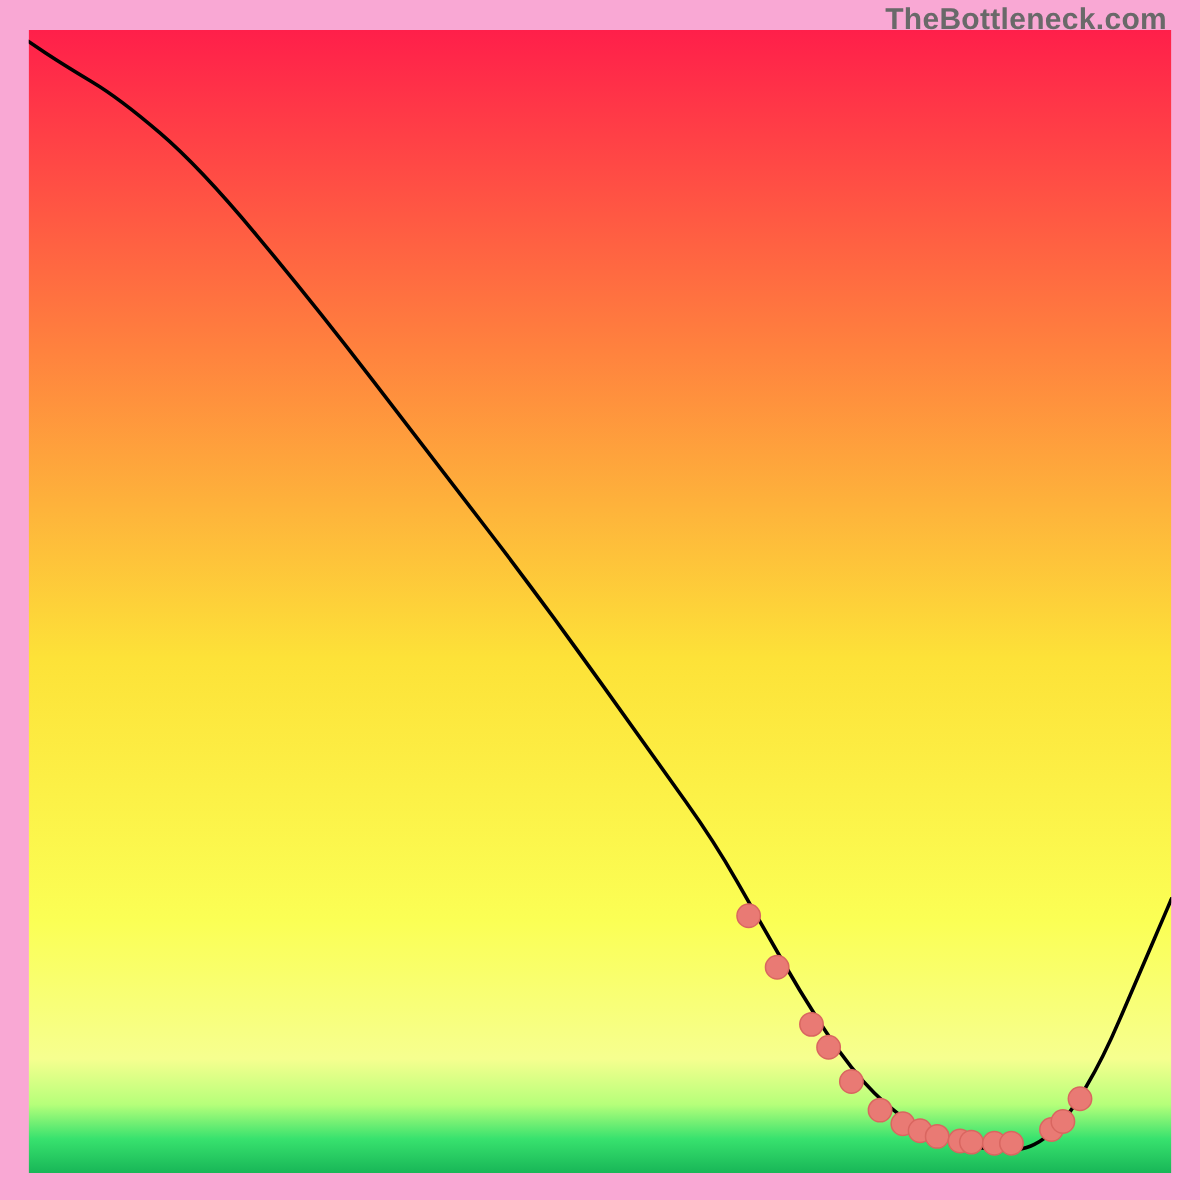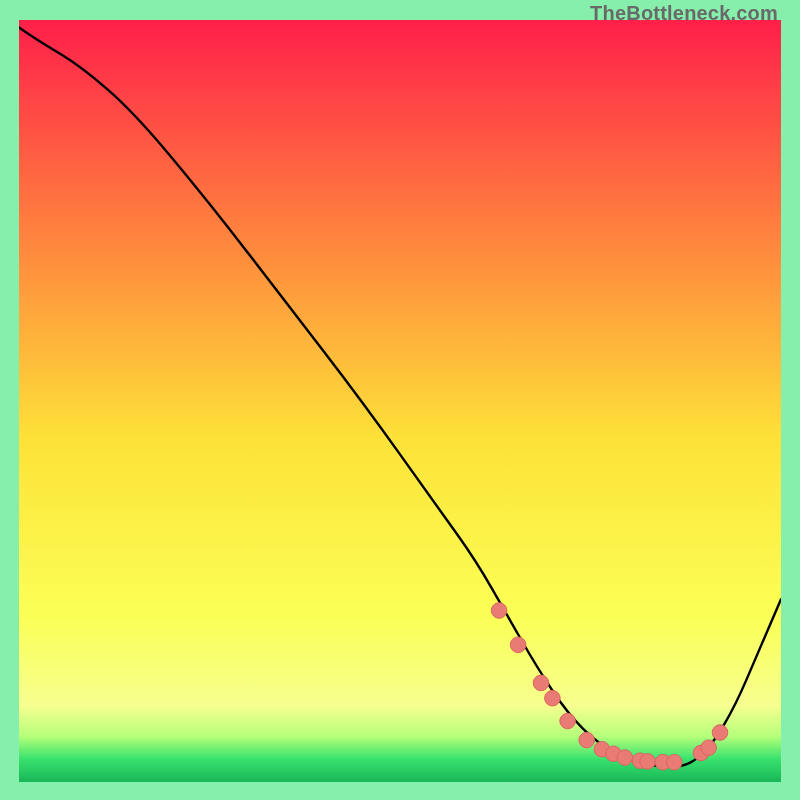--- a/index.html
+++ b/index.html
@@ -9,21 +9,21 @@
     height: 800px;
     background: #000;
     overflow: hidden;
   }
   .frame {
     position: absolute;
     left: 0;
     top: 0;
     width: 800px;
     height: 800px;
-    background: #86efac;
+    background: #f9a8d4;
   }
   .plot {
     position: absolute;
     left: 19px;
     top: 20px;
     width: 762px;
     height: 762px;
     overflow: hidden;
   }
   .attribution {

